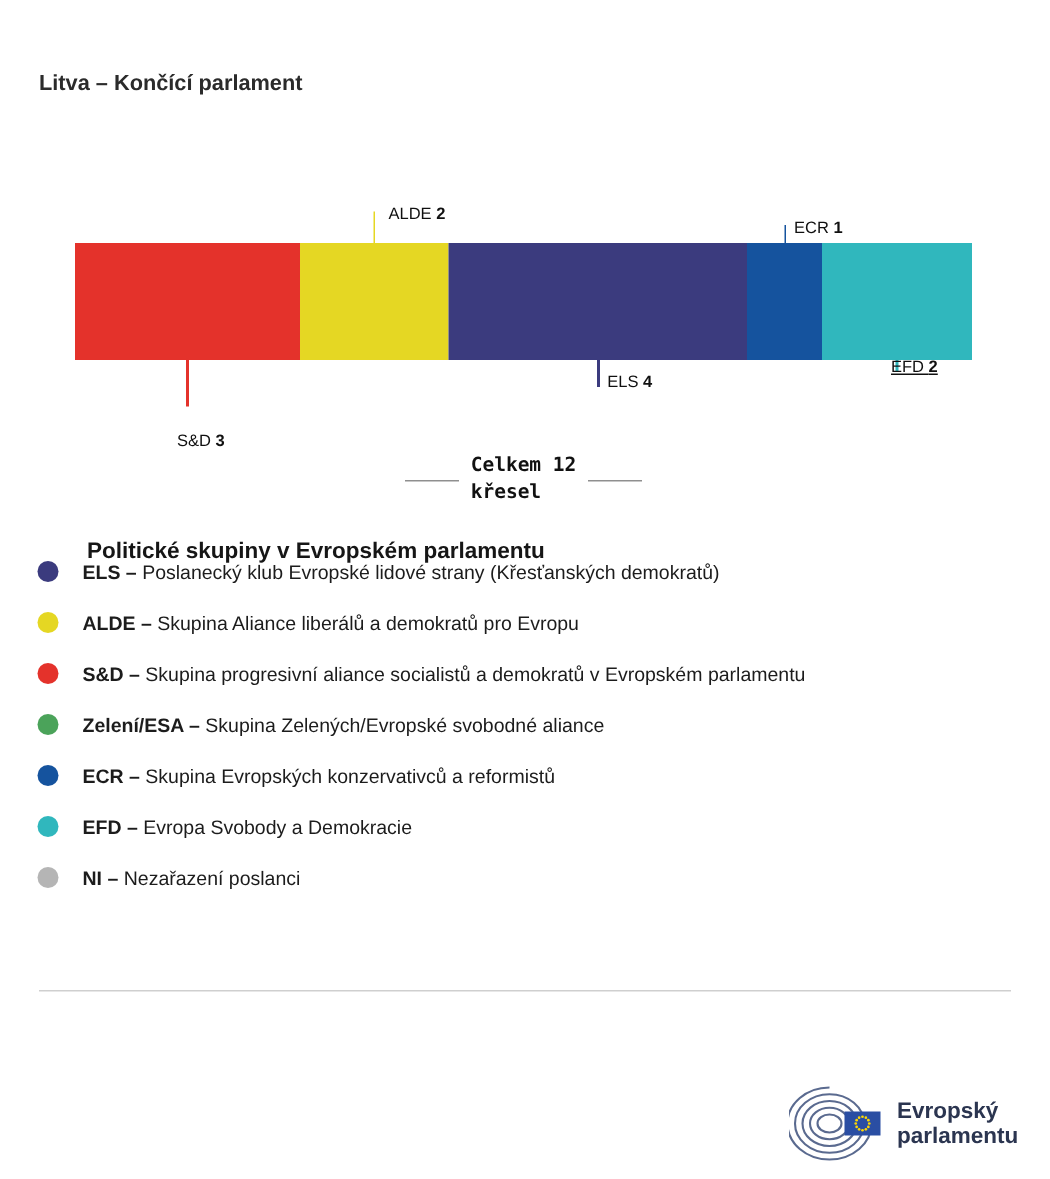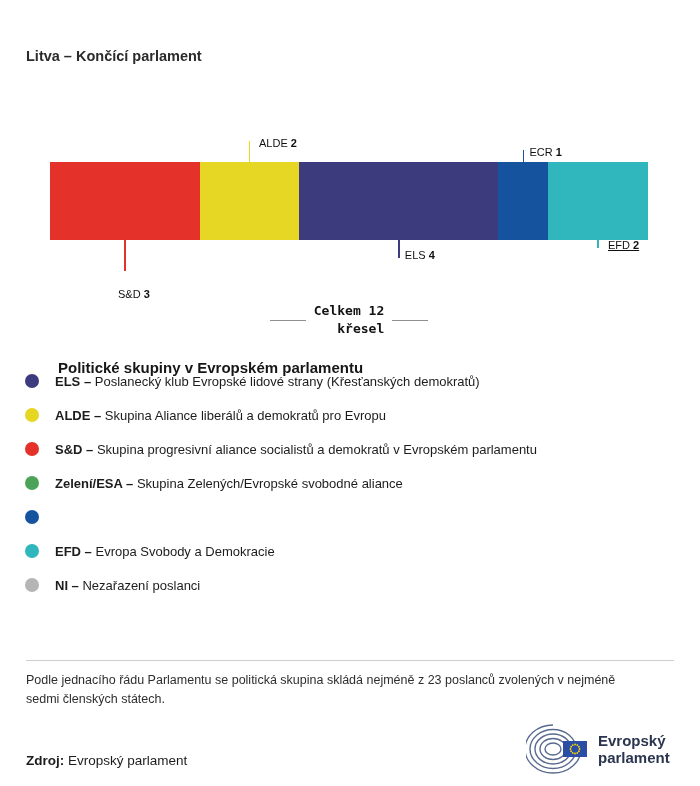--- a/index.html
+++ b/index.html
@@ -15,21 +15,21 @@
   .bar{position:absolute;left:50px;top:162px;width:598px;height:78px;display:flex;}
   .seg{height:100%;}
   .callout-line{position:absolute;width:1.5px;}
   .callout-label{position:absolute;font-size:11px;color:#101010;white-space:nowrap;}
   .callout-label b{font-weight:700;}
 
   
   .total{position:absolute;left:270px;top:302px;width:158px;height:36px;
          display:flex;align-items:center;gap:8px;}
   .rule{flex:1;height:1px;background:#8f8f8f;}
-  .total-text{display:flex;flex-direction:column;align-items:flex-end;
+  .total-text{display:flex;flex-direction:column;align-items:flex-start;
               font-family:"DejaVu Sans Mono",monospace;font-weight:700;
               font-size:13px;line-height:1.35;color:#111;white-space:nowrap;}
 
   
   .legend-heading{position:absolute;left:42px;top:343px;margin:16px;font-size:15px;
                   font-weight:700;color:#161616;}
   .legend{position:absolute;left:25px;top:364px;width:655px;}
   .legend-item{display:flex;align-items:center;height:34px;}
   .legend-dot{width:14px;height:14px;border-radius:50%;flex:0 0 14px;margin-right:16px;}
   .legend-text{font-size:13px;color:#1c1c1c;}
@@ -64,21 +64,21 @@
     <div class="callouts">
         <div class="callout-line" style="left: 124px; height: 31px; background: rgb(228, 50, 43); top: 240px;"></div>
         <div class="callout-label" style="left: 118px; top: 262px; margin-top: 26px;"><span>S&amp;D </span><b>3</b></div>
         <div class="callout-line" style="left: 248.583px; height: 21px; background: rgb(229, 215, 35); top: 141px;"></div>
         <div class="callout-label" style="left: 247px; top: 137px; margin-left: 12px;"><span>ALDE </span><b>2</b></div>
         <div class="callout-line" style="left: 398.083px; height: 18px; background: rgb(59, 59, 126); top: 240px;"></div>
         <div class="callout-label" style="left: 404.833px; top: 249px;"><span>ELS </span><b>4</b></div>
         <div class="callout-line" style="left: 522.667px; height: 12px; background: rgb(21, 83, 158); top: 150px;"></div>
         <div class="callout-label" style="left: 529.417px; top: 146px;"><span>ECR </span><b>1</b></div>
         <div class="callout-line" style="left: 597.417px; height: 8px; background: rgb(48, 183, 189); top: 240px;"></div>
-        <div class="callout-label" style="left: 608px; top: 239px; text-decoration: underline;"><span>EFD </span><b>2</b></div>
+        <div class="callout-label" style="left: 594px; top: 239px; text-decoration: underline;"><span>EFD </span><b>2</b></div>
       </div>
     <div class="total">
       <span class="rule"></span>
       <span class="total-text">
         <span>Celkem 12</span>
         <span>křesel</span>
       </span>
       <span class="rule"></span>
     </div>
   </div>
@@ -96,38 +96,34 @@
       <div class="legend-item">
         <span class="legend-dot" style="background: rgb(228, 50, 43);"></span>
         <span class="legend-text"><b>S&amp;D – </b>Skupina progresivní aliance socialistů a demokratů v Evropském parlamentu</span>
       </div>
       <div class="legend-item">
         <span class="legend-dot" style="background: rgb(75, 163, 90);"></span>
         <span class="legend-text"><b>Zelení/ESA – </b>Skupina Zelených/Evropské svobodné aliance</span>
       </div>
       <div class="legend-item">
         <span class="legend-dot" style="background: rgb(21, 83, 158);"></span>
+        <span class="legend-text"><b>ECR – </b>Skupina Evropských konzervativců a reformistů</span>
       </div>
       <div class="legend-item">
         <span class="legend-dot" style="background: rgb(48, 183, 189);"></span>
         <span class="legend-text"><b>EFD – </b>Evropa Svobody a Demokracie</span>
       </div>
       <div class="legend-item">
         <span class="legend-dot" style="background: rgb(181, 181, 181);"></span>
         <span class="legend-text"><b>NI – </b>Nezařazení poslanci</span>
       </div>
     </div>
 
   <div class="divider"></div>
-  <p class="footnote">Podle jednacího řádu Parlamentu se politická skupina skládá nejméně z 23 poslanců zvolených v nejméně sedmi členských státech.</p>
 
-  <div class="source">
-    <b>Zdroj:</b>
-    <span>Evropský parlament</span>
-  </div>
 
   <div class="logo">
     <svg class="logo-mark" width="66" height="50" viewBox="0 0 66 50" aria-hidden="true">
       <g fill="none" stroke="#5a6a8f" stroke-width="1.4">
         <ellipse cx="27" cy="25" rx="8" ry="6"></ellipse>
         <ellipse cx="27" cy="25" rx="13" ry="10.5"></ellipse>
         <ellipse cx="27" cy="25" rx="18" ry="15"></ellipse>
         <ellipse cx="27" cy="25" rx="23" ry="19.5"></ellipse>
         <path d="M 27 1 A 28 24 0 1 0 55 25"></path>
       </g>
@@ -142,17 +138,17 @@
         <circle cx="49" cy="29.5" r="0.9"></circle>
           <circle cx="46.75" cy="28.9" r="0.9"></circle>
         <circle cx="45.1" cy="27.25" r="0.9"></circle>
           <circle cx="44.5" cy="25" r="0.9"></circle>
         <circle cx="45.1" cy="22.75" r="0.9"></circle>
           <circle cx="46.75" cy="21.1" r="0.9"></circle>
       </g>
     </svg>
     <div class="logo-text">
       <span>Evropský</span>
-      <span>parlament</span>
+      <span>parlamentu</span>
     </div>
   </div>
 
 </div>
 
 </body></html>

